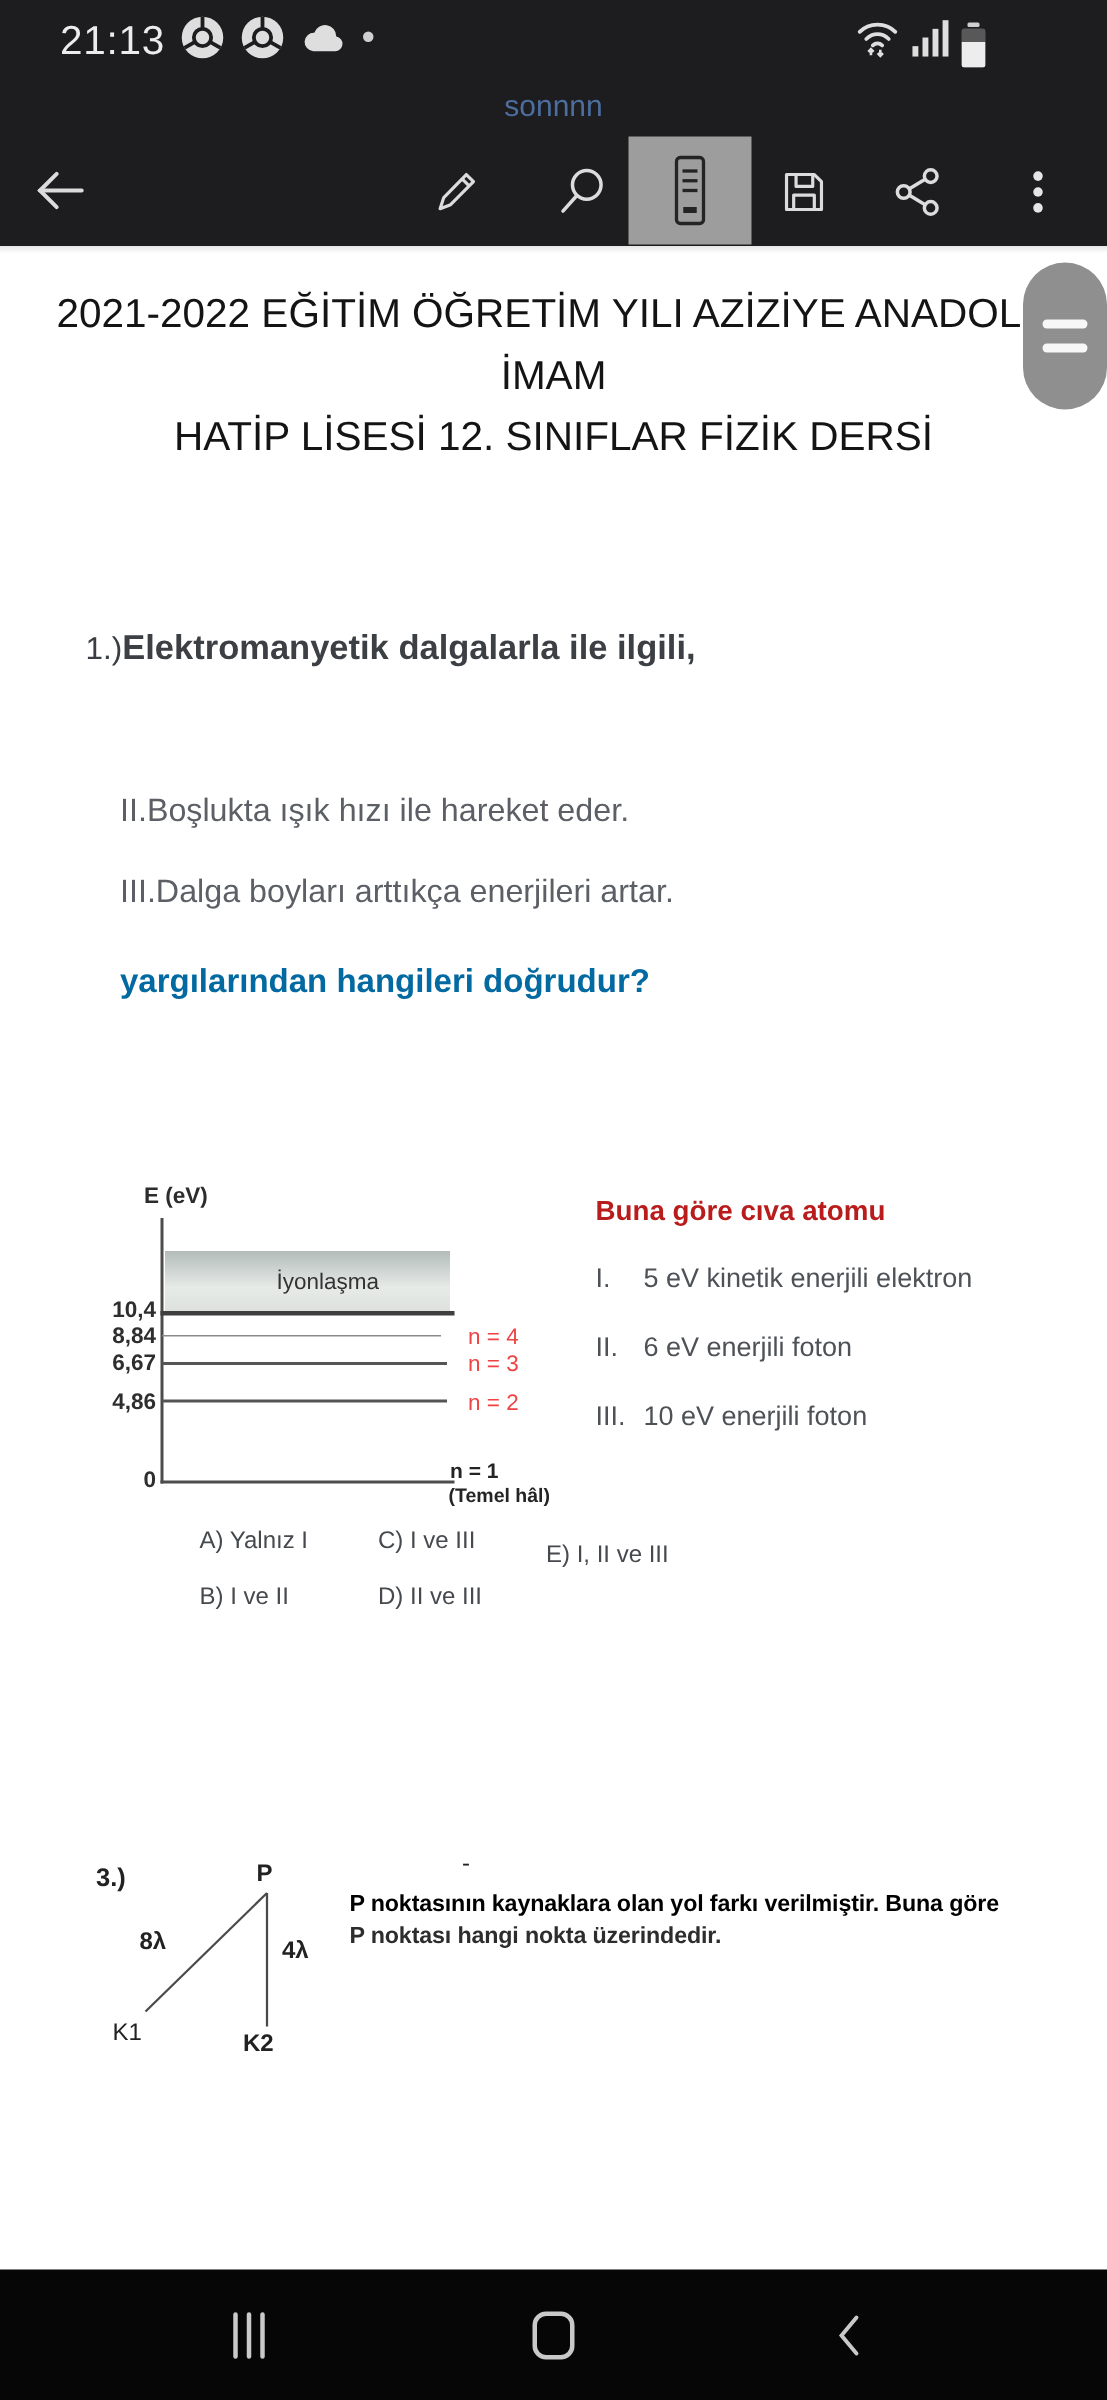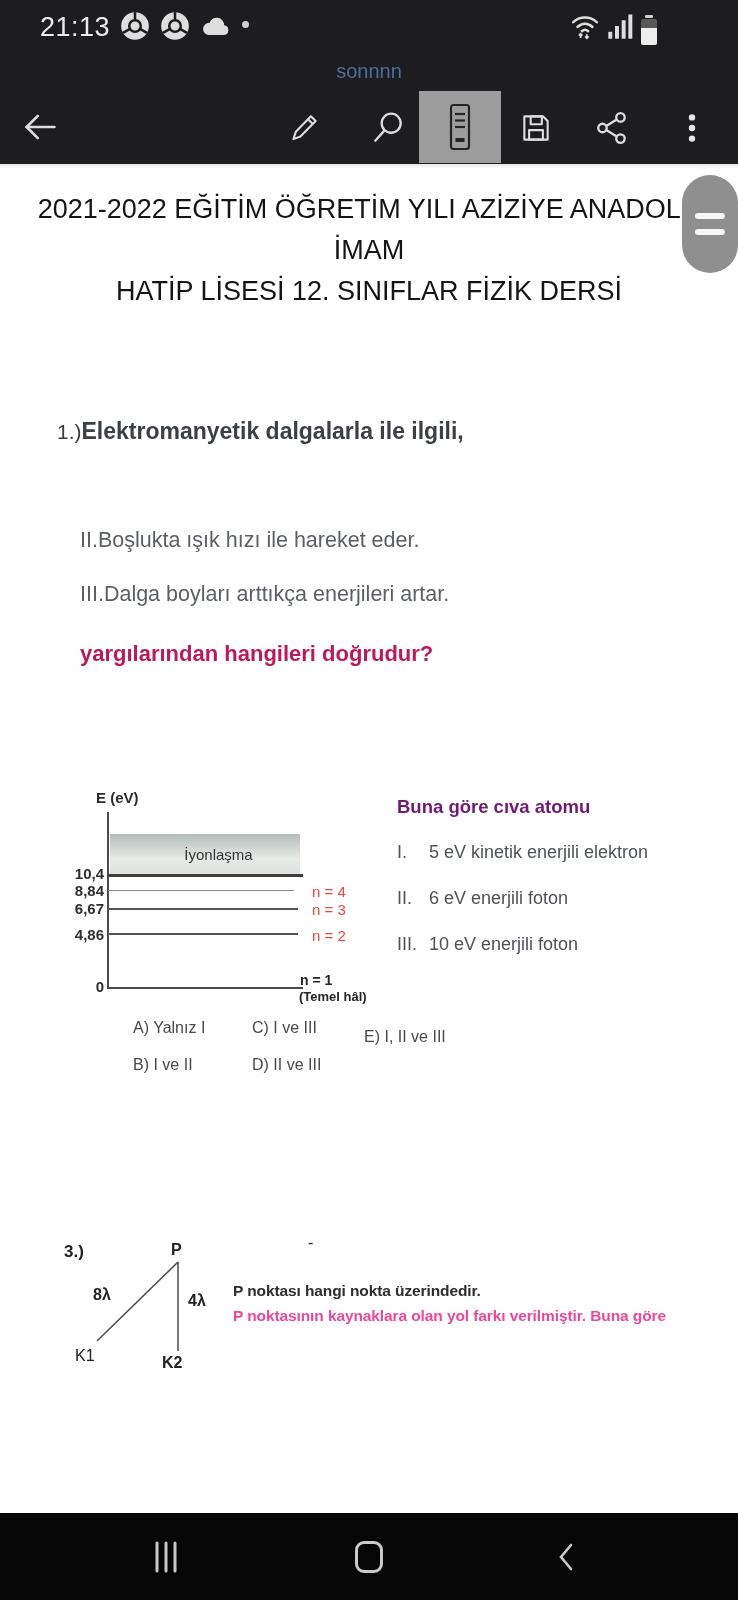--- a/index.html
+++ b/index.html
@@ -30,49 +30,49 @@
   .page::before { content:""; position:absolute; left:0; top:0; width:100%; height:5px; background:linear-gradient(#e7e7e7,#fff); }
   .doc-title { position:absolute; left:25px; top:25px; width:688px; text-align:center; font-size:27px; line-height:41px; color:#141414; }
   .doc-sub { position:absolute; left:0; top:120px; width:738px; text-align:center; font-size:27px; color:#141414; }
   .scroll-pill { position:absolute; left:682px; top:11px; width:56px; height:98px; border-radius:28px; background:#8f8f8f; }
   .scroll-pill .bar { position:absolute; left:13px; width:30px; height:6px; border-radius:3px; background:#f7f7f7; }
   
   .q1-head { position:absolute; left:57px; top:244px; white-space:nowrap;margin-top:10px; }
   .q1-num { font-size:21px; color:#3a3d42; }
   .q1-stem { font-size:23px; font-weight:bold; color:#3c4045; }
   .q1-item { position:absolute; left:80px; font-size:21.5px; color:#5c6066; white-space:nowrap; }
-  .q1-close { position:absolute; left:80px; top:477px; font-size:22px; font-weight:bold; color:#be185d; }
+  .q1-close { position:absolute; left:80px; top:477px; font-size:22px; font-weight:bold; color:#0369a1; }
   
   .eaxis-label { position:absolute; left:96px; top:625px; font-size:15px; font-weight:600; color:#2c2c2c; }
   .eaxis-v { position:absolute; left:107px; top:648px; width:2px; height:177px; background:#4c4c4c; }
   .eband { position:absolute; left:110px; top:670px; width:190px; height:41px;
            background:linear-gradient(#b3bcba, #e7ebe8 60%, #dce1de); display:flex; align-items:center; justify-content:center;
            font-size:15px; color:#333;padding-left:27px; }
   .elevel { position:absolute; background:#555; }
   .elbl { position:absolute; left:60px; width:44px; text-align:right; font-size:15px; font-weight:600; color:#2e2e2e; }
   .enlbl { position:absolute; left:312px; font-size:15px; color:#ef4444; white-space:nowrap; }
   .egnd-n { position:absolute; left:300px; top:808px; font-size:14px; font-weight:600; color:#242424; }
   .egnd-note { position:absolute; left:299px; top:825px; font-size:13px; font-weight:600; color:#242424; white-space:nowrap; }
   
-  .q2-head { position:absolute; left:397px; top:632px; font-size:18.5px; font-weight:bold; color:#701a75; white-space:nowrap; }
+  .q2-head { position:absolute; left:397px; top:632px; font-size:18.5px; font-weight:bold; color:#b91c1c; white-space:nowrap; }
   .q2-item { position:absolute; left:397px; font-size:18px; color:#4e5257; white-space:nowrap; display:flex; }
   .q2-item .rn { display:inline-block; width:32px; }
   .q2-close { position:absolute; left:395px; top:820px; font-size:19px; font-weight:bold; color:#3c4045; white-space:nowrap; }
   
   .opt { position:absolute; font-size:16px; color:#46494e; white-space:nowrap; }
   
   .q3-num { position:absolute; left:64px; top:1078px; font-size:17px; font-weight:600; color:#222; }
   .q3-p { position:absolute; left:171px; top:1077px; font-size:16px; font-weight:600; color:#222; }
   .q3-svg { position:absolute; left:60px; top:1085px; }
   .q3-d1 { position:absolute; left:93px; top:1122px; font-size:16px; font-weight:bold; color:#222; }
   .q3-d2 { position:absolute; left:188px; top:1128px; font-size:16px; font-weight:bold; color:#222; }
   .q3-k1 { position:absolute; left:75px; top:1183px; font-size:16px; font-weight:400; color:#222; }
   .q3-k2 { position:absolute; left:162px; top:1190px; font-size:16px; font-weight:600; color:#222; }
   .q3-dash { position:absolute; left:308px; top:1070px; font-size:16px; color:#222; }
-  .q3-t1 { position:absolute; left:233px; top:1097px; font-size:15.5px; letter-spacing:-0.1px; color:#ec4899; white-space:nowrap; font-weight:600;margin-top:46px;}
+  .q3-t1 { position:absolute; left:233px; top:1097px; font-size:15.5px; letter-spacing:-0.1px; color:#000000; white-space:nowrap; font-weight:600;}
   .q3-t2 { position:absolute; left:233px; top:1118px; font-size:15.5px; letter-spacing:-0.1px; color:#2d2d2d; white-space:nowrap; font-weight:600;}
   
   .navbar { position:absolute; left:0; top:1513px; width:738px; height:87px; background:#060606; display:flex; align-items:center; }
   .nav-btn { position:absolute; top:0; height:87px; width:80px; display:flex; align-items:center; justify-content:center; }
   .nav-recents { left:126px; } .nav-home { left:329px; } .nav-back { left:526px; }
   .home-sq { width:28px; height:32px; border:3px solid #c9c9c9; border-radius:9px; }
 </style>
 </head>
 <body>
 

